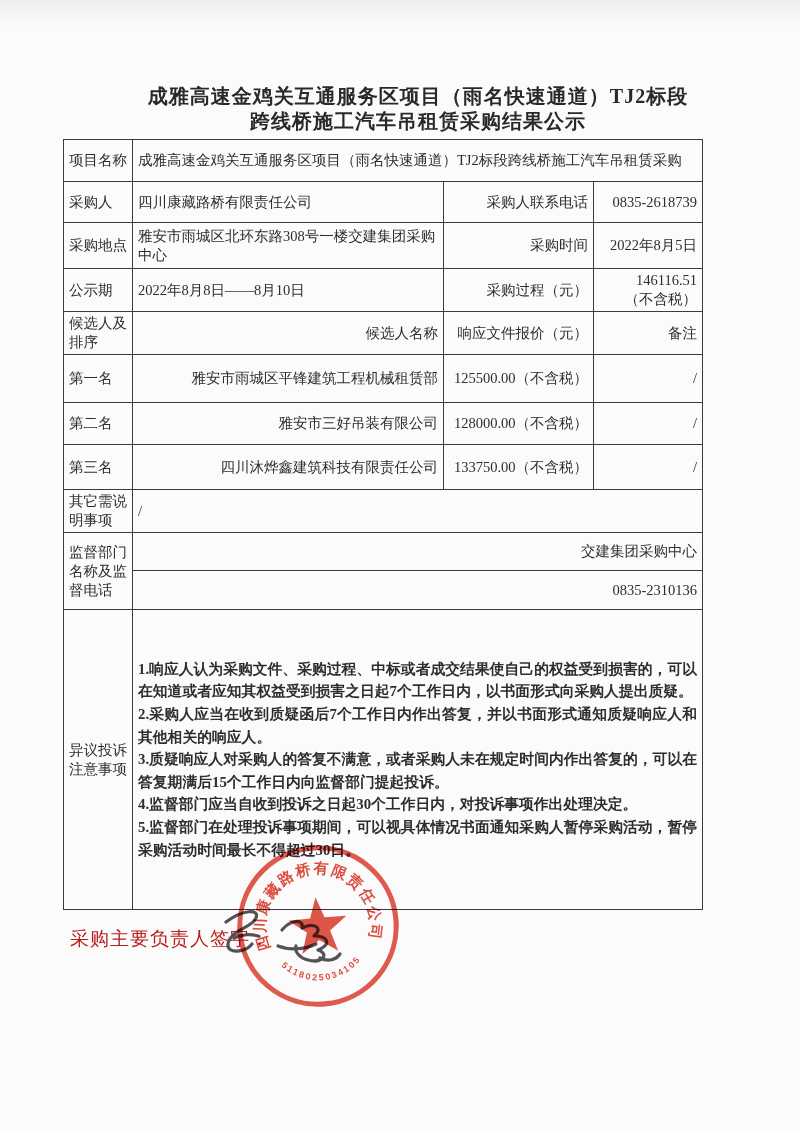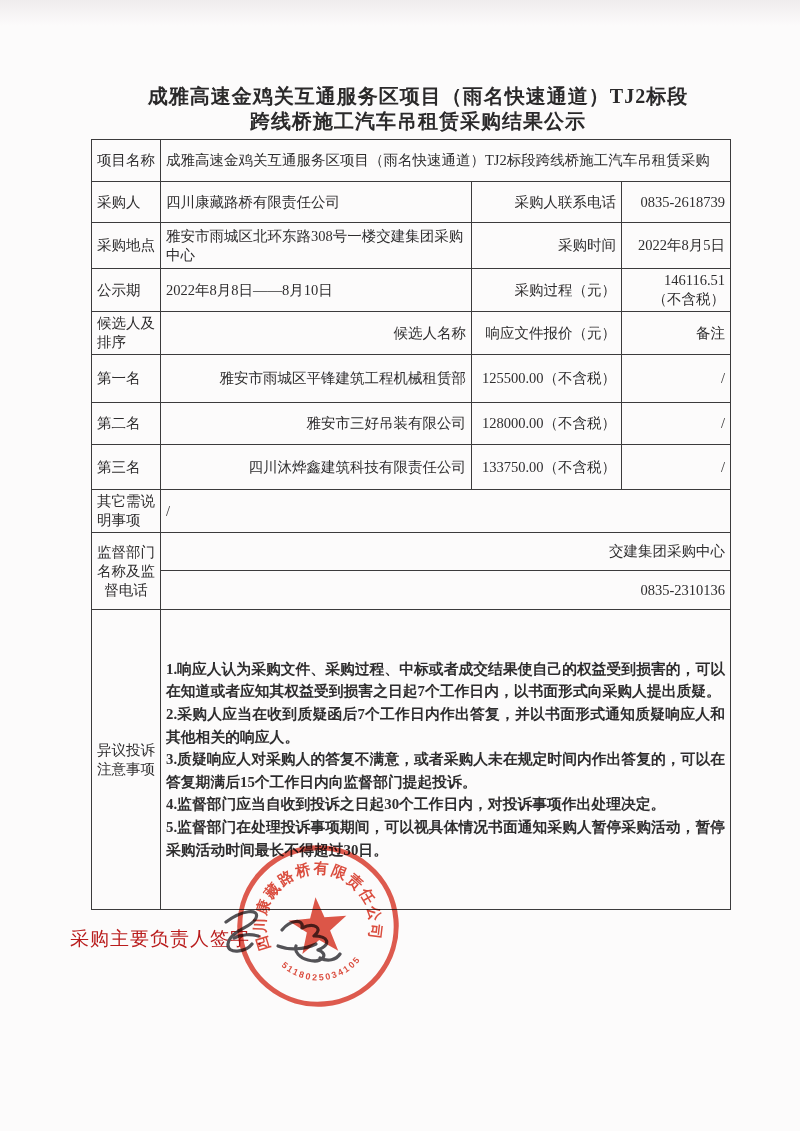--- a/index.html
+++ b/index.html
@@ -19,31 +19,30 @@
   .doc-title {
     position:absolute; left:0; top:84px; width:800px;
     text-align:center; font-weight:bold; font-size:20px; line-height:25px;
     letter-spacing:1px; color:#2a292a;padding-left:36px;
   }
   table.results {
     position:absolute; left:63px; top:139px;
     width:639px; table-layout:fixed;
     border-collapse:collapse;
     font-size:14.5px;
-    margin-left:28px;
   }
   table.results td {
     border:1.6px solid #3c3b3c;
     vertical-align:middle;
     padding:2px 5px;
     line-height:19px;
     color:#2e2d2e;
   }
   td.lbl { padding-left:6px; text-align:left; }
-  td.lbl-center { text-align:center; padding-left:2px; padding-right:2px; }
+  td.lbl-center { padding-left:2px; padding-right:2px; }
   td.val-left { text-align:left; padding-left:8px; }
   td.ctr { text-align:right; }
   tr.r1{height:42px} tr.r2{height:41px} tr.r3{height:46px} tr.r4{height:42px}
   tr.r5{height:42px} tr.r6{height:48px} tr.r7{height:42px} tr.r8{height:45px}
   tr.r9{height:39px} tr.r10a{height:38px} tr.r10b{height:39px} tr.r11{height:300px}
   td.other-val { text-align:left; padding-left:158px; }
   td.notice-cell {
     vertical-align:top;
     padding:62px 9px 26px 9px;
     font-weight:bold;

